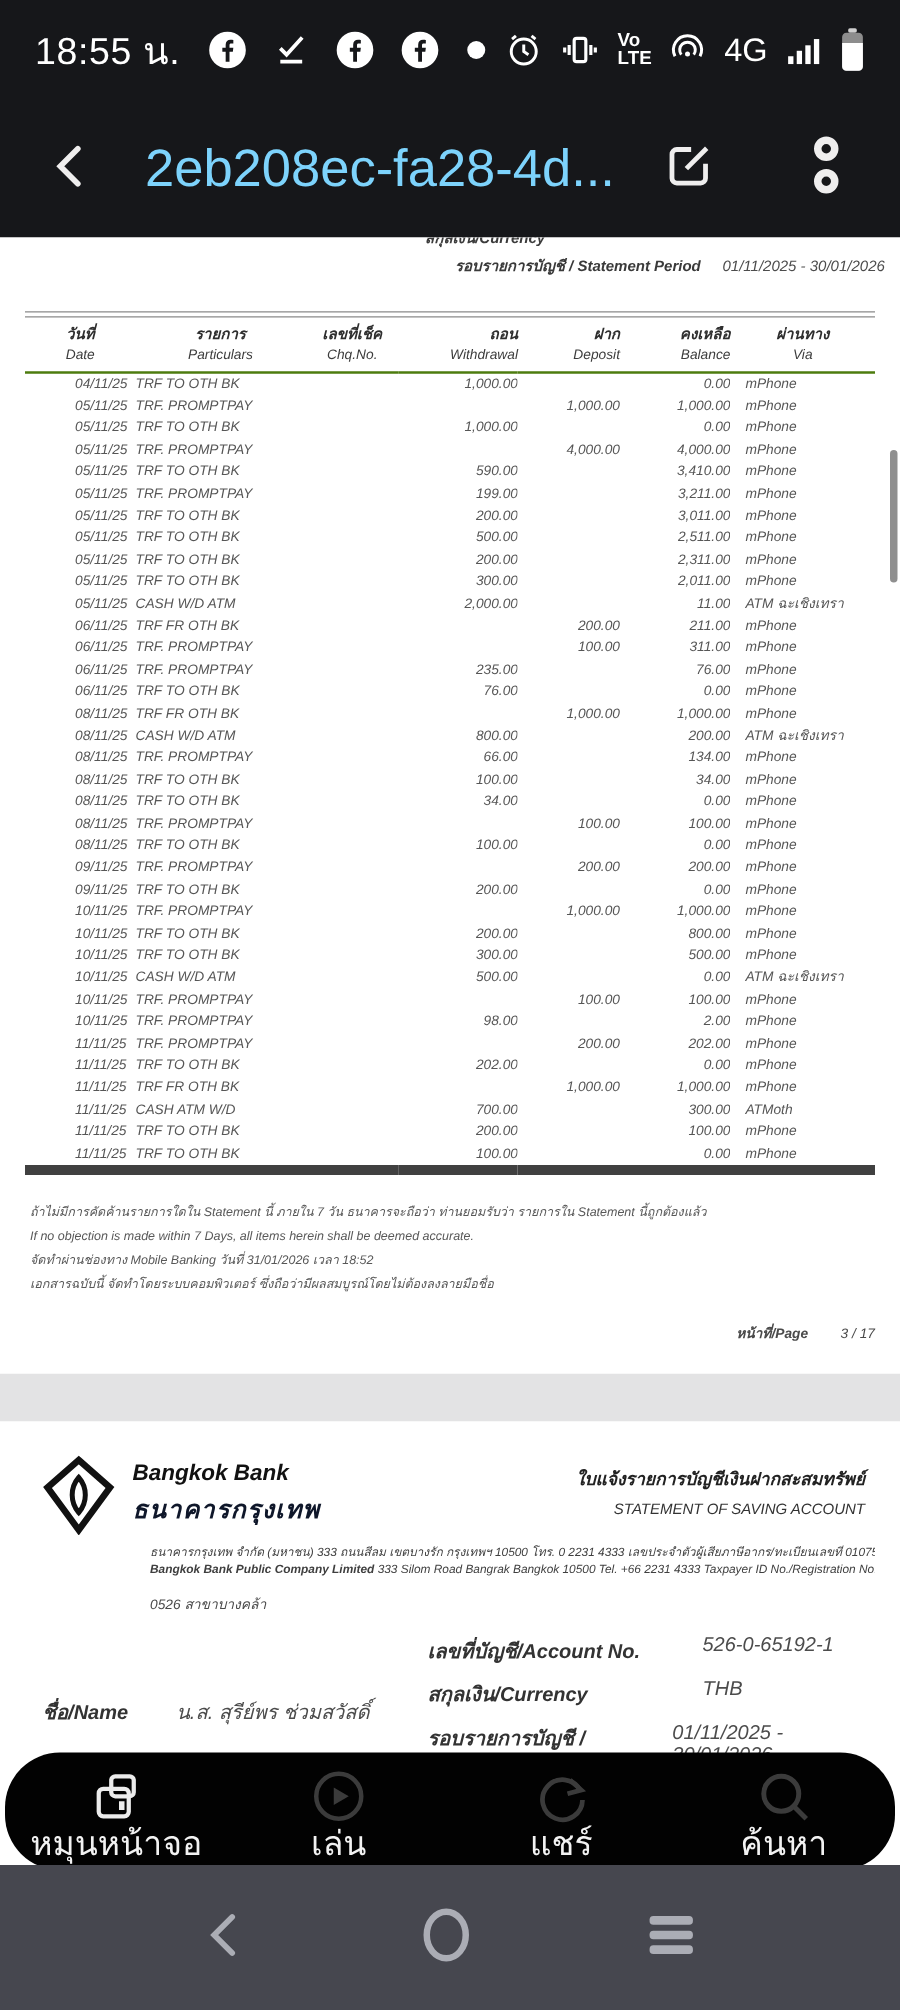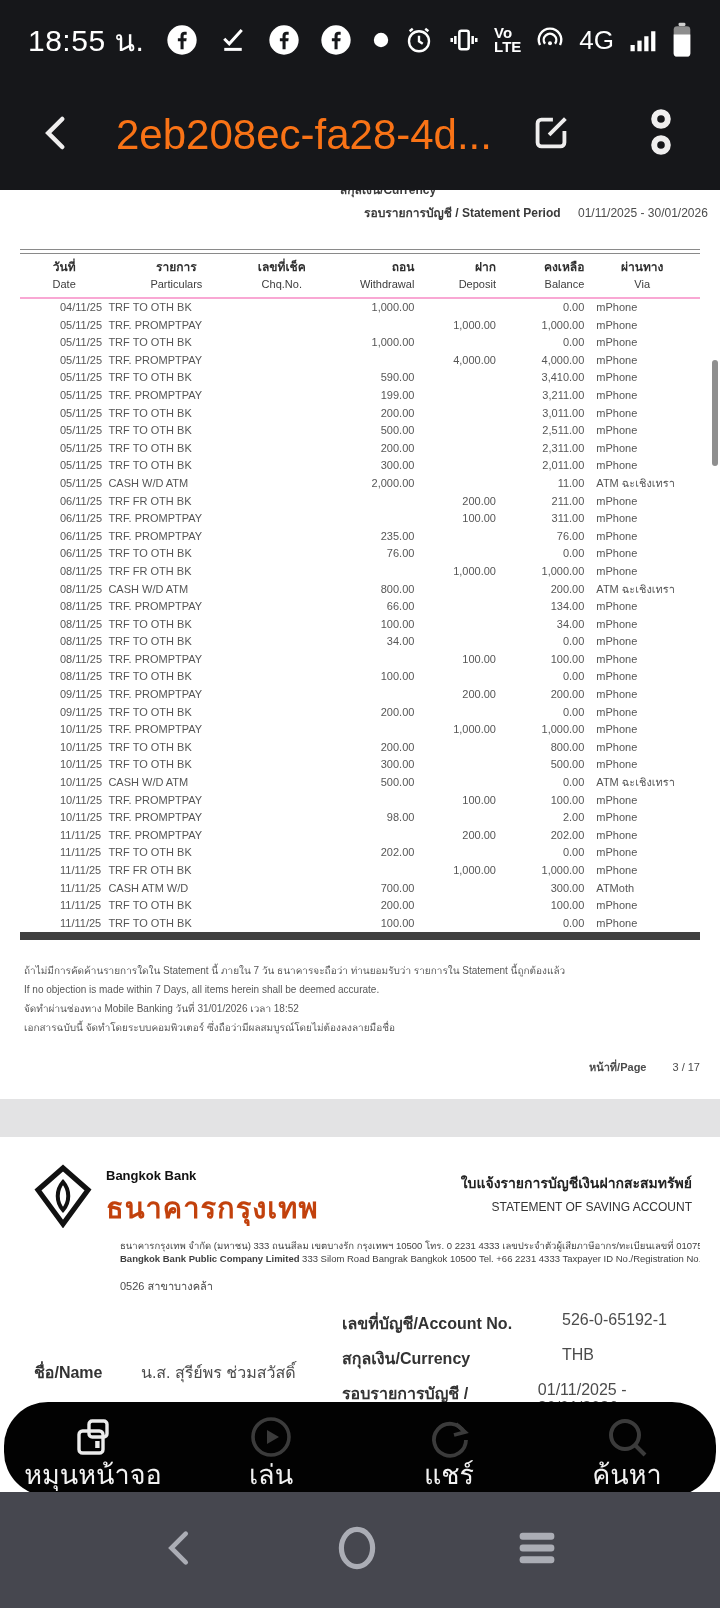--- a/index.html
+++ b/index.html
@@ -12,36 +12,36 @@
   .sb-time{font-size:30px;font-weight:400;letter-spacing:.5px;margin-right:22px;}
   .sb-left{display:flex;align-items:center;gap:20px;}
   .sb-right{margin-left:auto;display:flex;align-items:center;gap:14px;}
   .sb-ico{display:inline-flex;align-items:center;justify-content:center;}
   .volte{font-size:15px;font-weight:700;line-height:14px;text-align:left;}
   .net4g{font-size:26px;font-weight:400;}
 
   
   .app-header{position:absolute;top:80px;left:0;width:720px;height:110px;background:#16171a;
               display:flex;align-items:center;padding:0 36px;box-sizing:border-box;color:#eceaea;}
-  .ah-title{font-size:42px;color:#f97316;margin-left:38px;flex:1;white-space:nowrap;overflow:hidden;}
+  .ah-title{font-size:42px;color:#7dd3fc;margin-left:38px;flex:1;white-space:nowrap;overflow:hidden;}
   .ah-actions{display:flex;align-items:center;gap:74px;margin-right:10px;}
 
   
-  .doc{position:absolute;top:190px;left:0;width:720px;height:1418px;background:#fff;color:#4c4c4c;}
+  .doc{position:absolute;top:190px;left:0;width:720px;height:1418px;background:#fff;color:#4c4c4c;font-style:italic;}
   .clip-line{height:8px;overflow:hidden;margin-left:340px;}
   .clip-line span{display:inline-block;transform:translateY(-10px);font-size:12px;font-weight:700;color:#3c3c3c;}
   .period-line{margin:5px 28px 0 364px;font-size:12px;white-space:nowrap;}
   .period-line .lbl{font-weight:700;color:#3a3a3a;}
   .period-line .val{color:#4c4c4c;margin-left:14px;}
 
   .rule-double{margin:27px 20px 0 20px;height:3px;border-top:1px solid #8a8a8a;border-bottom:1px solid #8a8a8a;}
   table.stmt{width:680px;margin:0 20px;border-collapse:collapse;table-layout:fixed;}
   table.stmt thead th{font-size:12px;font-weight:700;color:#2e2e2e;padding:6px 0 1px 0;line-height:14px;}
   table.stmt thead th .en{display:block;font-size:11px;font-weight:400;color:#3c3c3c;padding:3px 0 5px 0;}
-  table.stmt thead tr{border-bottom:2px solid #f9a8d4;}
+  table.stmt thead tr{border-bottom:2px solid #4d7c0f;}
   table.stmt tbody{border-bottom:8px solid #404040;}
   table.stmt td{font-size:11px;color:#565656;padding:3px 0;line-height:11.6px;white-space:nowrap;overflow:hidden;}
   .c0{width:13%;text-align:left;padding-left:40px !important;box-sizing:border-box;}
   .c1{width:20%;text-align:left;}
   .c2{width:11%;text-align:center;}
   .c3{width:14%;text-align:right;}
   .c4{width:12%;text-align:right;}
   .c5{width:13%;text-align:right;}
   .c6{width:17%;text-align:left;padding-left:12px !important;box-sizing:border-box;}
   th.c0,th.c1,th.c6{text-align:center;padding-left:0 !important;}
@@ -50,22 +50,22 @@
   .notes .last{display:flex;}
   .page-no{margin-left:auto;white-space:nowrap;font-size:11px;color:#4a4a4a;margin-top:40px;}
   .page-no .lbl{font-weight:700;margin-right:26px;}
 
   .page-sep{height:38px;background:#e3e3e4;margin-top:22px;}
 
   
   .bank-row{display:flex;margin:27px 28px 0 34px;}
   .logo{width:58px;height:64px;flex:0 0 58px;}
   .bank-names{margin-left:14px;}
-  .bank-en{font-size:13px;font-weight:700;color:#111;margin-top:4px;}
-  .bank-th{font-size:29px;font-weight:700;color:#c2410c;margin-top:2px;letter-spacing:1px;text-align:center;}
+  .bank-en{font-size:18px;font-weight:700;color:#111;margin-top:4px;}
+  .bank-th{font-size:20px;font-weight:700;color:#0f172a;margin-top:2px;letter-spacing:1px;text-align:center;}
   .doc-titles{margin-left:auto;text-align:right;}
   .doc-title-th{font-size:14px;font-weight:700;color:#222;margin-top:8px;}
   .doc-title-en{font-size:12px;color:#333;margin-top:6px;}
   .addr{margin:8px 20px 0 120px;font-size:9.5px;color:#3f3f3f;line-height:13px;white-space:nowrap;overflow:hidden;}
   .addr .en b{font-weight:700;}
   .branch{margin:12px 0 0 120px;font-size:11px;color:#4a4a4a;}
   .info-row{display:flex;margin:16px 28px 0 34px;font-size:16px;align-items:center;}
   .info-name .lbl{font-weight:700;color:#333;}
   .info-name .val{margin-left:34px;color:#4c4c4c;}
   .info-acct{margin-left:auto;width:350px;}

